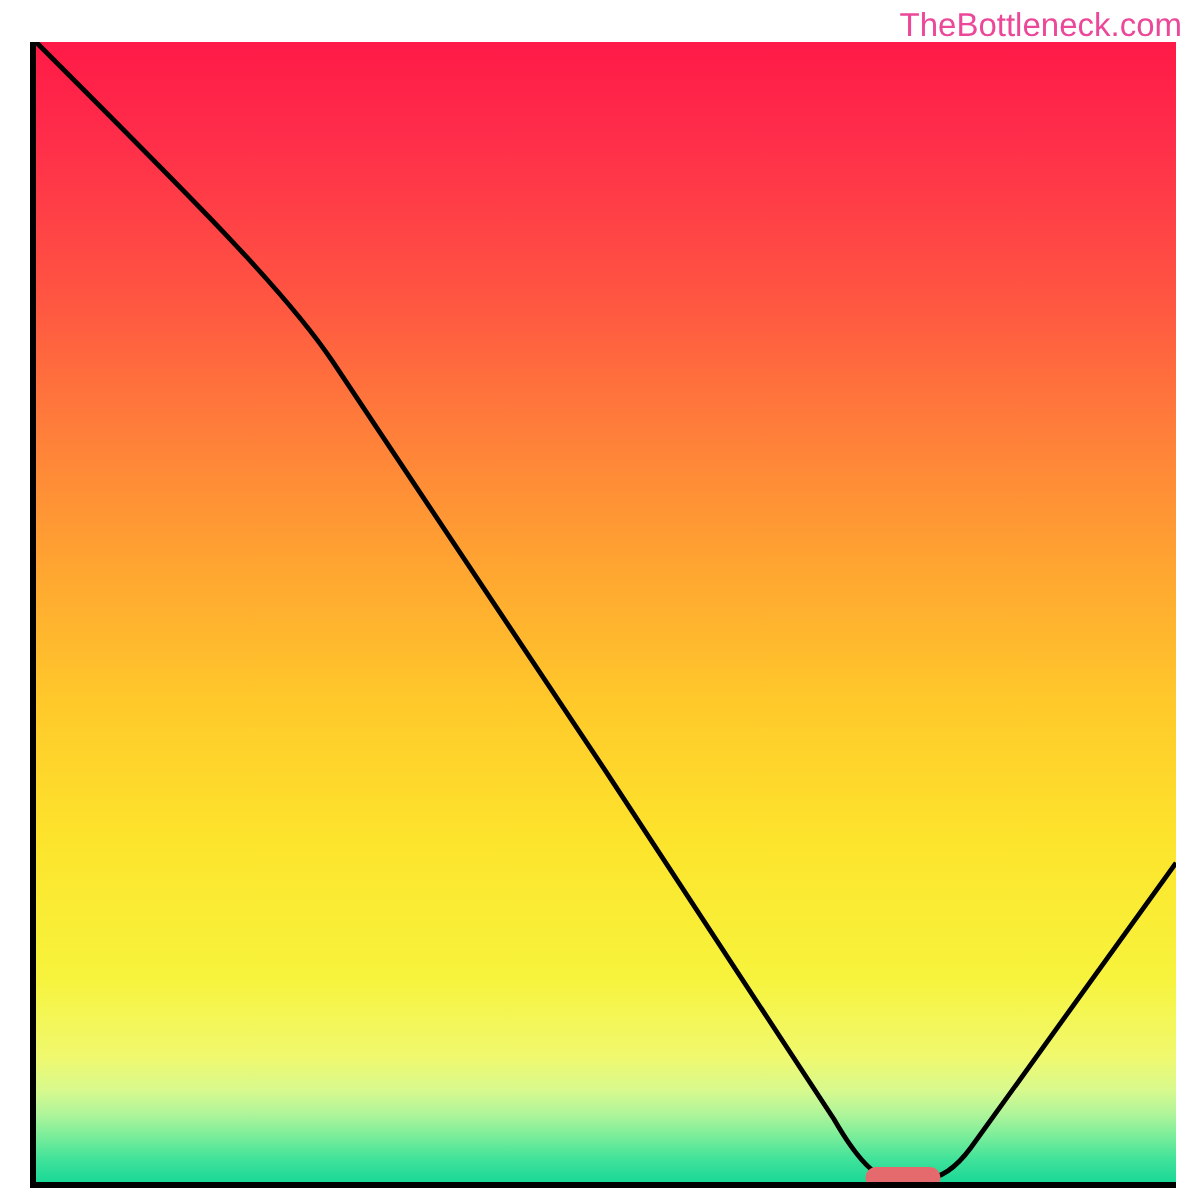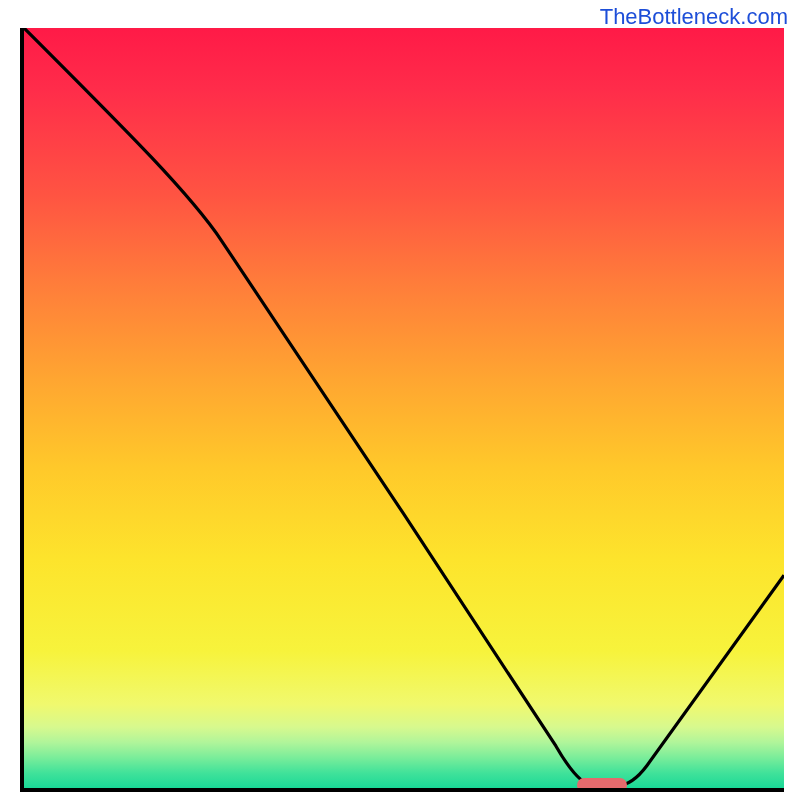--- a/index.html
+++ b/index.html
@@ -8,21 +8,21 @@
     width: 800px;
     height: 800px;
     position: relative;
     font-family: Arial, sans-serif;
     background: #ffffff;
   }
   .watermark {
     position: absolute;
     top: 4px;
     right: 12px;
-    color: #1d4ed8;
+    color: #ec4899;
     font-size: 22px;
     font-weight: 500;
     z-index: 10;
   }
   .chart-container {
     position: absolute;
     left: 20px;
     top: 28px;
     width: 760px;
     height: 760px;

